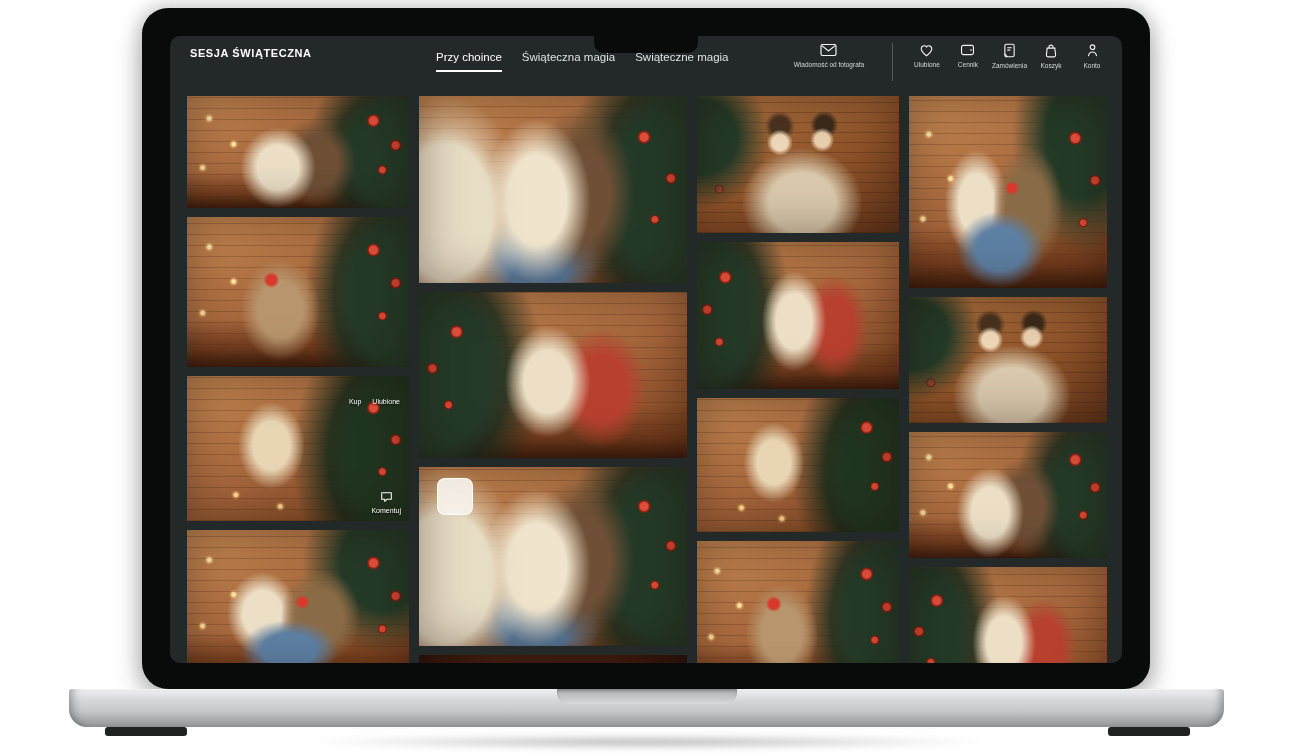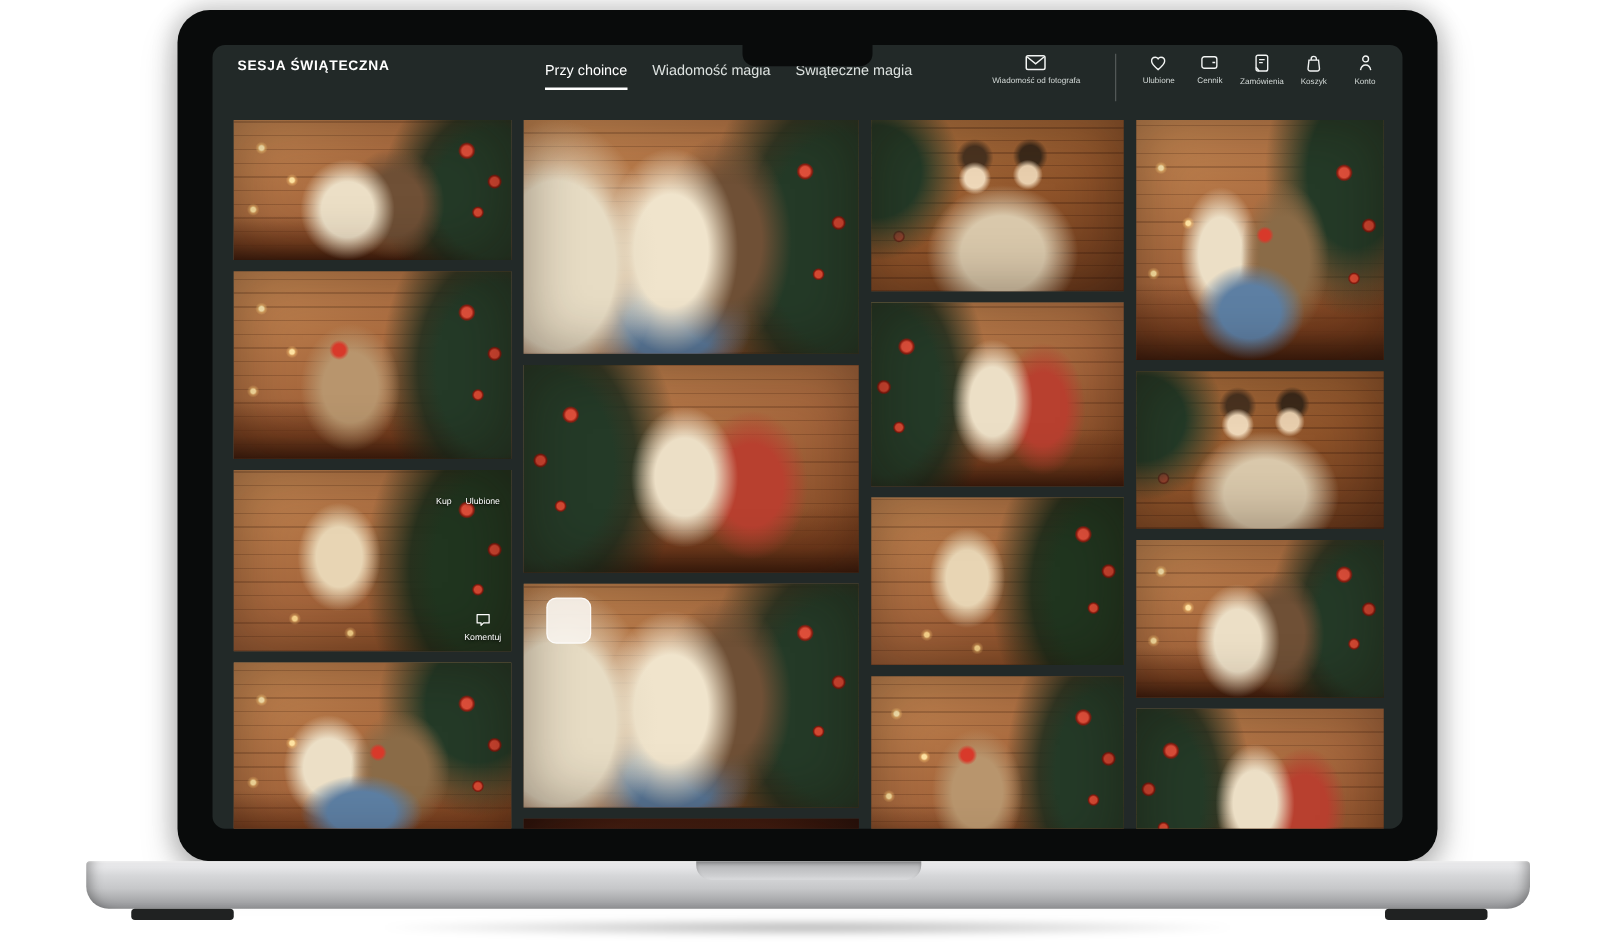--- a/index.html
+++ b/index.html
@@ -127,21 +127,21 @@
 <body>
 
 <div class="stage">
   <div class="lid">
     <div class="display">
 
       <header class="site-header">
         <div class="logo">SESJA ŚWIĄTECZNA</div>
         <nav class="tabs">
             <div class="tab active">Przy choince</div>
-            <div class="tab">Wiadomość magia</div>
+            <div class="tab">Świąteczna magia</div>
             <div class="tab">Świąteczne magia</div>
           </nav>
         <div class="actions">
             <div class="action msg">
               <span>
                 <svg width="17" height="14" viewBox="0 0 17 14" fill="none" stroke="#f2f4f3" stroke-width="1.2">
                   <rect x="1" y="1.5" width="15" height="11" rx="1.4"></rect>
                   <path d="M1.8 2.6 8.5 8l6.7-5.4"></path>
                 </svg>
               </span>

